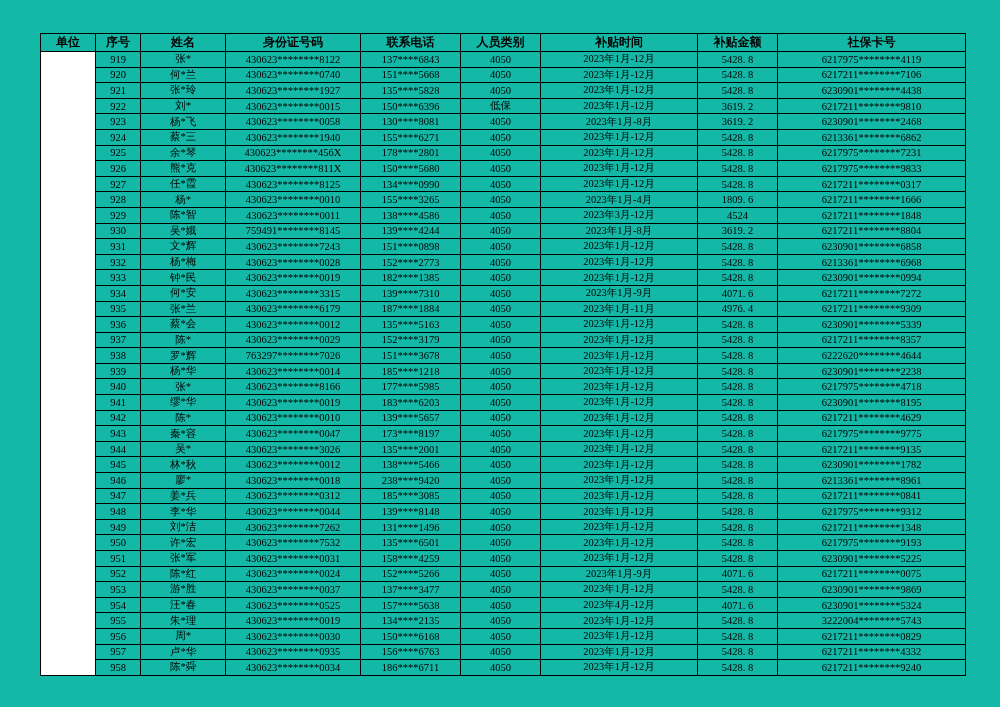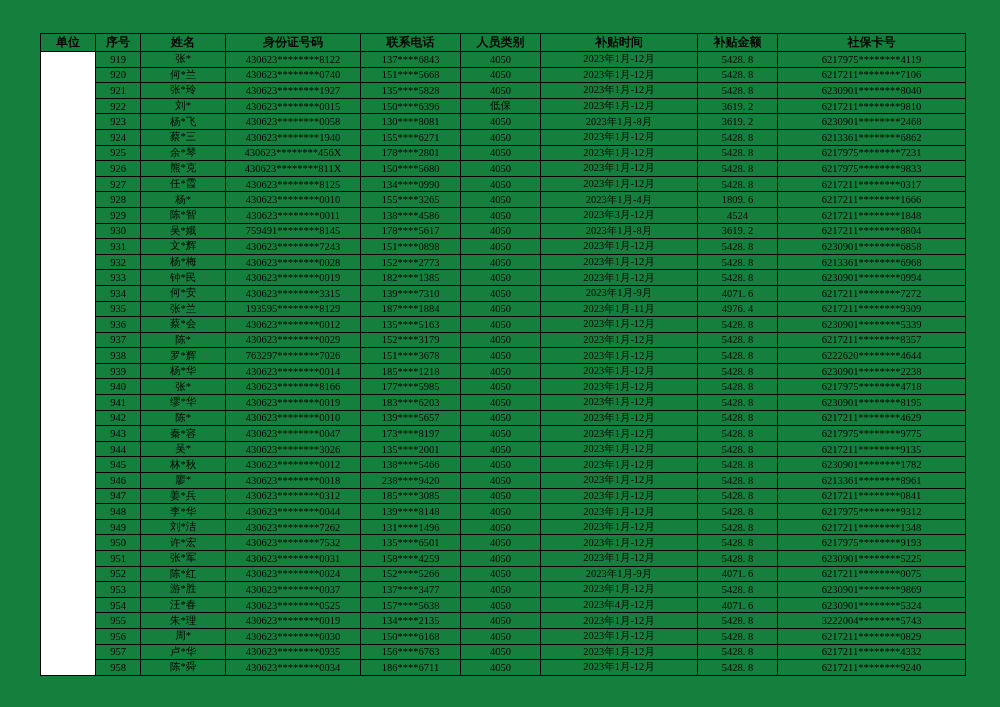--- a/index.html
+++ b/index.html
@@ -6,21 +6,21 @@
   html, body {
     width: 1000px; height: 707px;
     background: #ffffff;
     font-family: "Liberation Serif", "DejaVu Serif", serif;
     color: #000000;
     overflow: hidden;
   }
   .page {
     position: relative;
     width: 1000px; height: 707px;
-    background: #15803d;
+    background: #14b8a6;
   }
   table.subsidy {
     position: absolute;
     left: 40px; top: 33px;
     width: 925px;
     border-collapse: collapse;
     table-layout: fixed;
   }
   table.subsidy th, table.subsidy td {
     border: 1px solid #000000;
@@ -95,21 +95,21 @@
           <td>6217211********7106</td>
         </tr>
         <tr>
           <td>921</td>
           <td>张*玲</td>
           <td>430623********1927</td>
           <td>135****5828</td>
           <td>4050</td>
           <td>2023年1月-12月</td>
           <td>5428. 8</td>
-          <td>6230901********8040</td>
+          <td>6230901********4438</td>
         </tr>
         <tr>
           <td>922</td>
           <td>刘*</td>
           <td>430623********0015</td>
           <td>150****6396</td>
           <td>低保</td>
           <td>2023年1月-12月</td>
           <td>3619. 2</td>
           <td>6217211********9810</td>
@@ -181,21 +181,21 @@
           <td>138****4586</td>
           <td>4050</td>
           <td>2023年3月-12月</td>
           <td>4524</td>
           <td>6217211********1848</td>
         </tr>
         <tr>
           <td>930</td>
           <td>吴*娥</td>
           <td>759491********8145</td>
-          <td>178****5617</td>
+          <td>139****4244</td>
           <td>4050</td>
           <td>2023年1月-8月</td>
           <td>3619. 2</td>
           <td>6217211********8804</td>
         </tr>
         <tr>
           <td>931</td>
           <td>文*辉</td>
           <td>430623********7243</td>
           <td>151****0898</td>
@@ -230,21 +230,21 @@
           <td>430623********3315</td>
           <td>139****7310</td>
           <td>4050</td>
           <td>2023年1月-9月</td>
           <td>4071. 6</td>
           <td>6217211********7272</td>
         </tr>
         <tr>
           <td>935</td>
           <td>张*兰</td>
-          <td>193595********8129</td>
+          <td>430623********6179</td>
           <td>187****1884</td>
           <td>4050</td>
           <td>2023年1月-11月</td>
           <td>4976. 4</td>
           <td>6217211********9309</td>
         </tr>
         <tr>
           <td>936</td>
           <td>蔡*会</td>
           <td>430623********0012</td>

